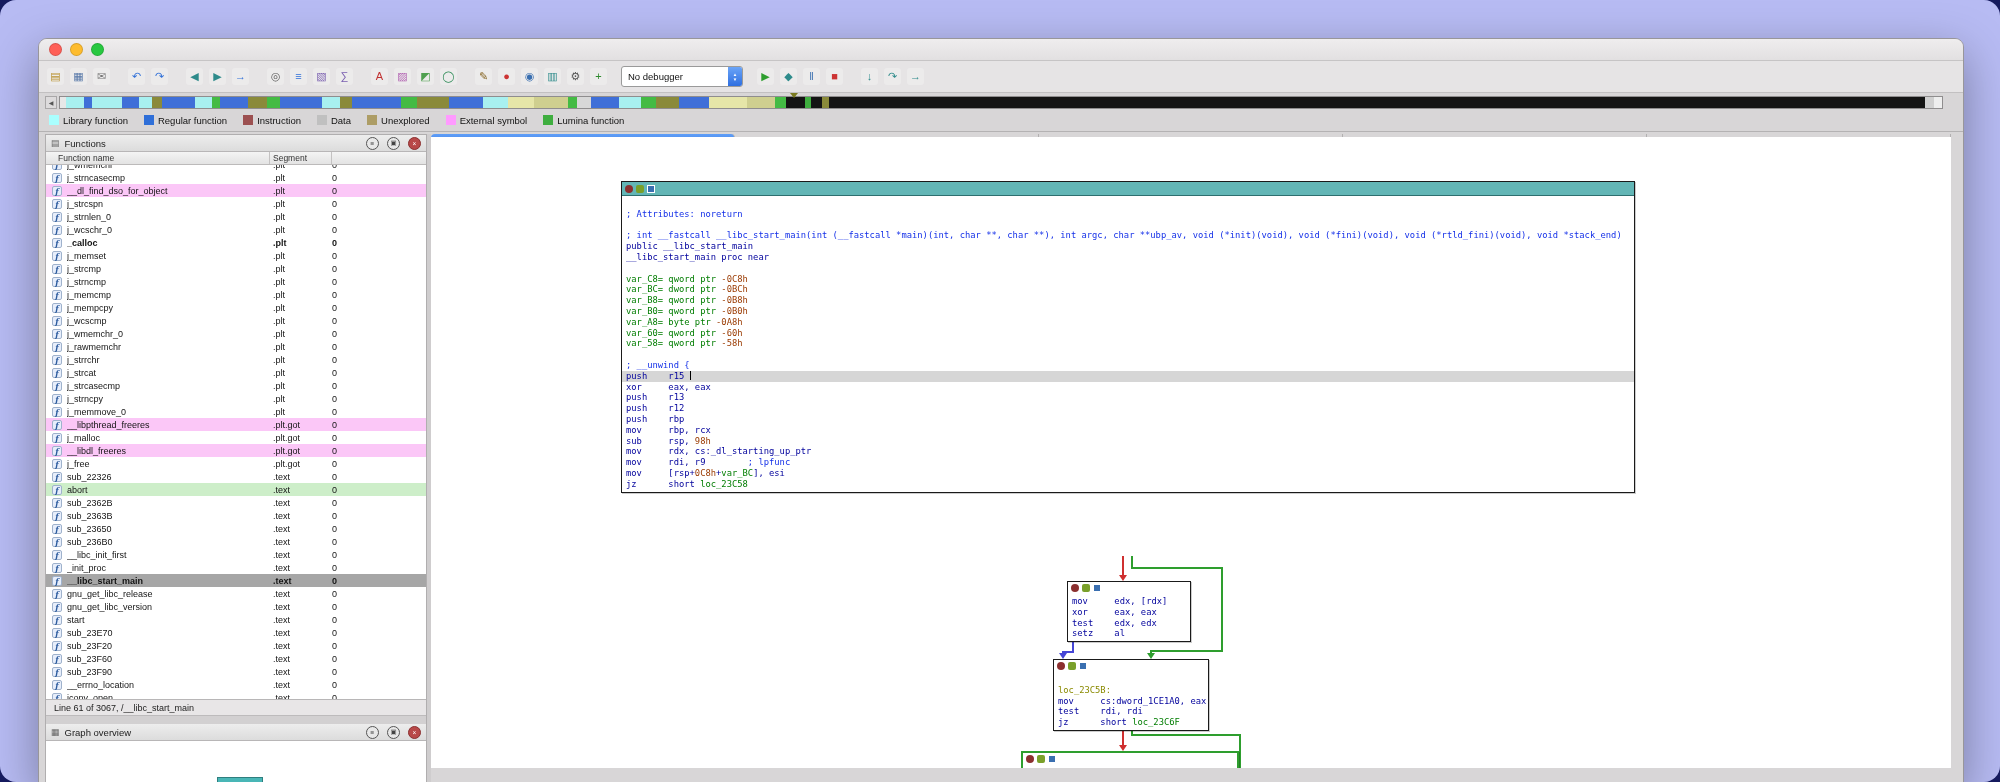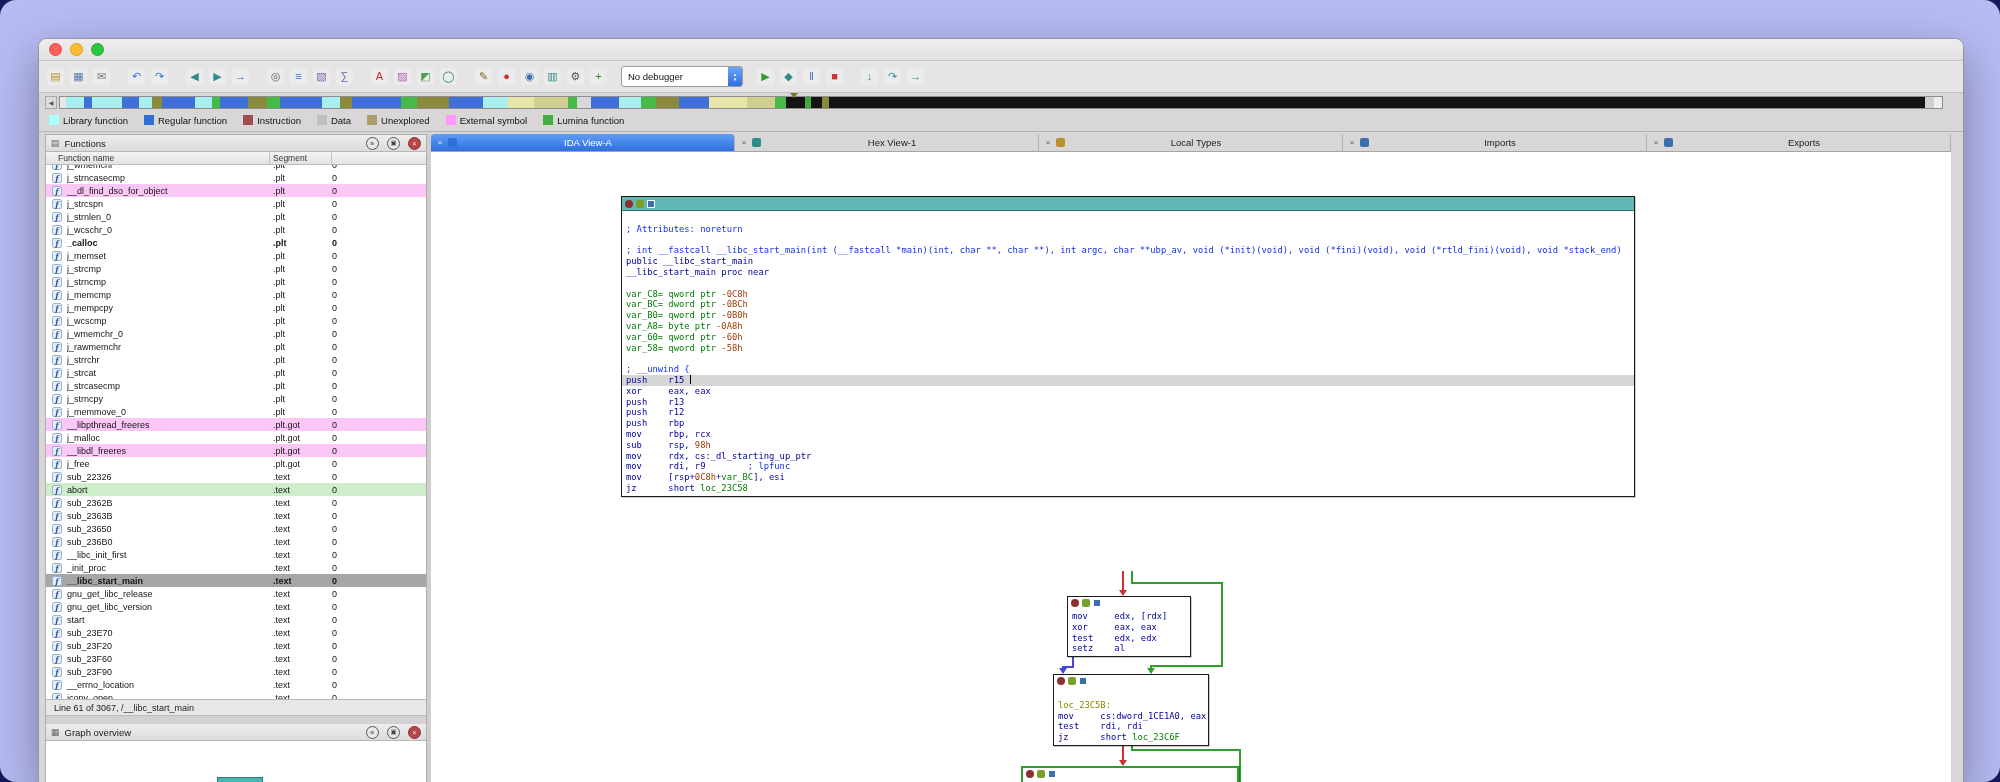--- a/index.html
+++ b/index.html
@@ -77,21 +77,21 @@
   .tabbar{position:absolute;left:392px;top:95px;width:1520px;height:18px;background:#d8d6d7;border-bottom:1px solid #a6a4a5;
           display:flex;box-sizing:border-box}
   .tab{flex:1;display:flex;align-items:center;border-right:1px solid #b2b0b1;padding:0 4px;box-sizing:border-box;position:relative}
   .tab-close{font-size:8px;color:#555;width:10px;text-align:center;flex:none}
   .tab-ico{width:9px;height:9px;border-radius:2px;margin:0 3px;flex:none}
   .tab-label{flex:1;text-align:center;font-size:9.5px;color:#222;overflow:hidden;white-space:nowrap;padding-right:14px}
   .tab.active{background:linear-gradient(#5f9ef7,#2f6fe0);border-radius:4px 4px 0 0}
   .tab.active .tab-label{color:#fff}
   .tab.active .tab-close{color:#e6eeff}
   
-  .canvas{position:absolute;left:392px;top:113px;width:1520px;height:631px;background:#ffffff;overflow:hidden}
+  .canvas{position:absolute;left:392px;top:98px;width:1520px;height:631px;background:#ffffff;overflow:hidden}
   .edge{position:absolute;z-index:1}
   .edge.r{background:#cf3030}.edge.g{background:#2e9e2e}.edge.b{background:#4646d6}
   .arr{position:absolute;width:0;height:0;border-left:4px solid transparent;border-right:4px solid transparent;z-index:1}
   .arr.r{border-top:6px solid #cf3030}.arr.g{border-top:6px solid #2e9e2e}.arr.b{border-top:6px solid #4646d6}
   .gnode{position:absolute;background:#fff;border:1px solid #1a1a1a;z-index:2;box-shadow:1px 1px 0 rgba(0,0,0,.2)}
   .nhdr{height:12px;display:flex;align-items:center;gap:3px;padding:0 3px}
   #n1 .nhdr{height:13px;background:#63b6b6;border-bottom:1px solid #2e6f6f}
   .nico{width:8px;height:8px;flex:none}
   .nico.red{background:#8b2f2f;border-radius:50%}
   .nico.grn{background:#7aa02a;border-radius:2px}
@@ -585,20 +585,21 @@
         <div class="node-body">
             <div class="cl"> </div>
             <div class="cl"><span class="c-cmt">; Attributes: noreturn</span></div>
             <div class="cl"> </div>
             <div class="cl"><span class="c-cmt">; int __fastcall __libc_start_main(int (__fastcall *main)(int, char **, char **), int argc, char **ubp_av, void (*init)(void), void (*fini)(void), void (*rtld_fini)(void), void *stack_end)</span></div>
             <div class="cl"><span class="c-kw">public __libc_start_main</span></div>
             <div class="cl"><span class="c-kw">__libc_start_main proc near</span></div>
             <div class="cl"> </div>
             <div class="cl"><span class="c-var">var_C8= qword ptr </span><span class="c-num">-0C8h</span></div>
             <div class="cl"><span class="c-var">var_BC= dword ptr </span><span class="c-num">-0BCh</span></div>
+            <div class="cl"><span class="c-var">var_B8= qword ptr </span><span class="c-num">-0B8h</span></div>
             <div class="cl"><span class="c-var">var_B0= qword ptr </span><span class="c-num">-0B0h</span></div>
             <div class="cl"><span class="c-var">var_A8= byte ptr </span><span class="c-num">-0A8h</span></div>
             <div class="cl"><span class="c-var">var_60= qword ptr </span><span class="c-num">-60h</span></div>
             <div class="cl"><span class="c-var">var_58= qword ptr </span><span class="c-num">-58h</span></div>
             <div class="cl"> </div>
             <div class="cl"><span class="c-cmt">; __unwind {</span></div>
             <div class="cl hl"><span class="c-code">push    r15</span><span class="caret"></span></div>
             <div class="cl"><span class="c-code">xor     eax, eax</span></div>
             <div class="cl"><span class="c-code">push    r13</span></div>
             <div class="cl"><span class="c-code">push    r12</span></div>

